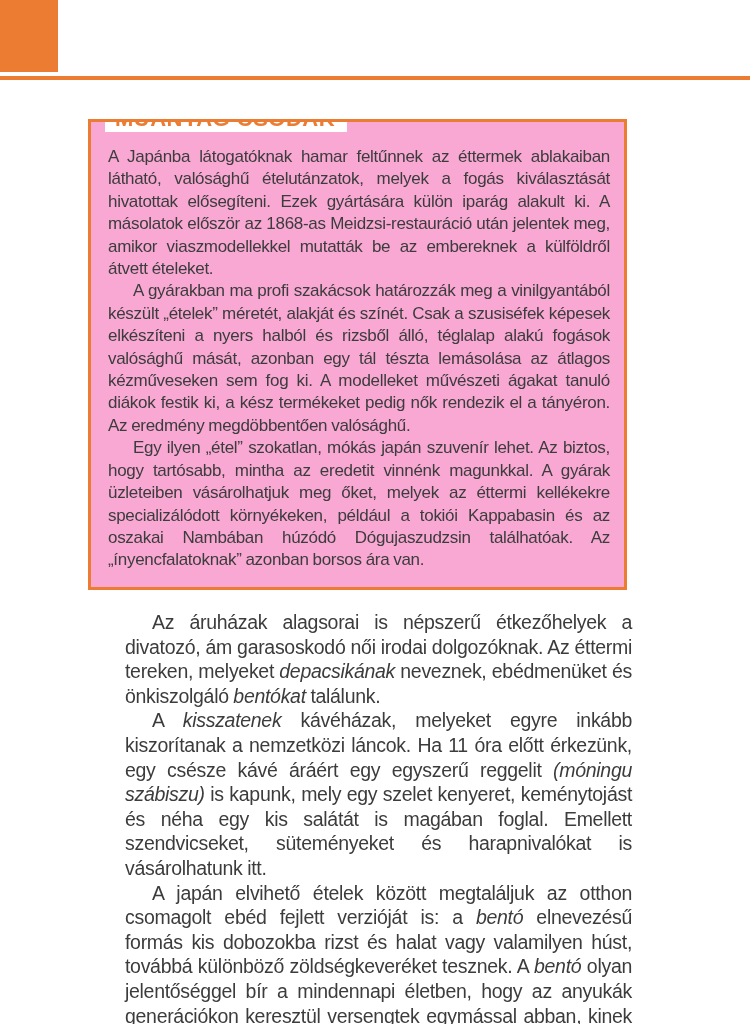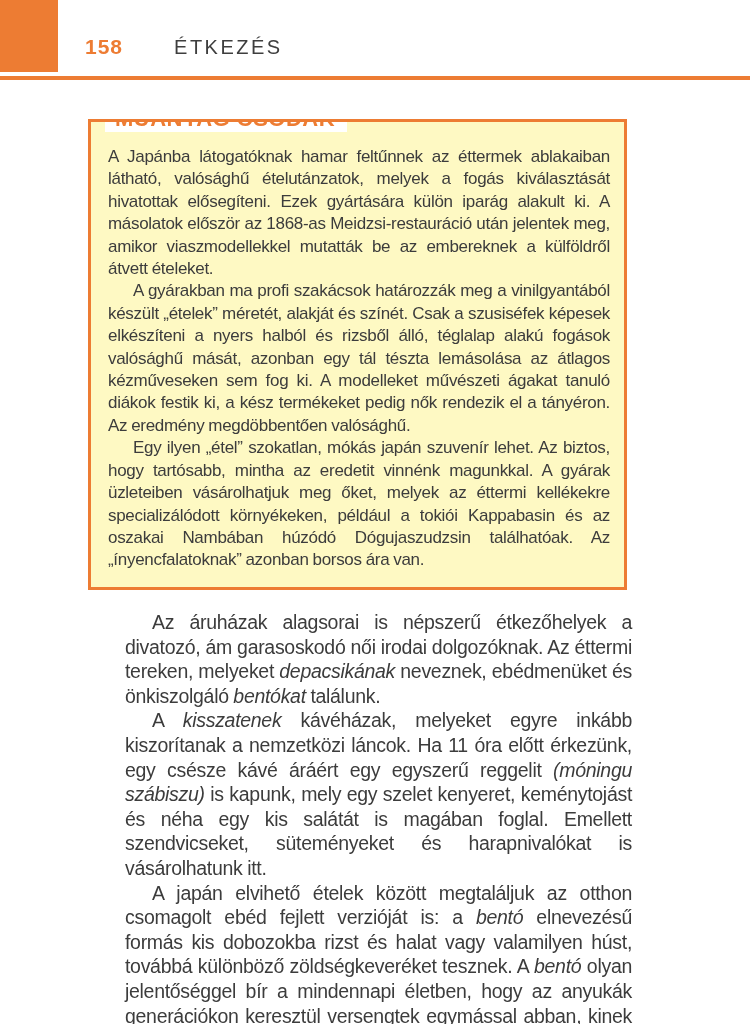--- a/index.html
+++ b/index.html
@@ -53,21 +53,21 @@
 
   
   .panel {
     position: absolute;
     left: 88px; top: 119px;
     width: 539px;
     height: 471px;
     border: 3px solid var(--accent);
     padding: 24px 14px 6px 17px;
     overflow: hidden;
-    background: #fef9c3;
+    background: #f9a8d4;
   }
   .panel-title {
     position: absolute;
     top: -16px; left: 14px;
     background: #ffffff;
     padding: 0 12px 0 10px;
     font-size: 22px;
     line-height: 26px;
     font-weight: 700;
     letter-spacing: 0.5px;
@@ -102,24 +102,20 @@
   }
   .it { font-style: italic; }
 </style>
 </head>
 <body>
 
 <div class="page">
 
   <div class="corner-tab"></div>
 
-  <header class="page-header">
-    <span class="page-number">158</span>
-    <span class="section-title">ÉTKEZÉS</span>
-  </header>
 
   <div class="header-rule"></div>
 
   <section class="panel">
     <h2 class="panel-title">MŰANYAG CSODÁK</h2>
     <p class="panel-p"><span>A Japánba látogatóknak hamar feltűnnek az éttermek ablakaiban látható, valósághű ételutánzatok, melyek a fogás kiválasztását hivatottak elősegíteni. Ezek gyártására külön iparág alakult ki. A másolatok először az 1868-as Meidzsi-restauráció után jelentek meg, amikor viaszmodellekkel mutatták be az embereknek a külföldről átvett ételeket.</span></p>
     <p class="panel-p"><span>A gyárakban ma profi szakácsok határozzák meg a vinilgyantából készült „ételek” méretét, alakját és színét. Csak a szusiséfek képesek elkészíteni a nyers halból és rizsből álló, téglalap alakú fogások valósághű mását, azonban egy tál tészta lemásolása az átlagos kézműveseken sem fog ki. A modelleket művészeti ágakat tanuló diákok festik ki, a kész termékeket pedig nők rendezik el a tányéron. Az eredmény megdöbbentően valósághű.</span></p>
     <p class="panel-p"><span>Egy ilyen „étel” szokatlan, mókás japán szuvenír lehet. Az biztos, hogy tartósabb, mintha az eredetit vinnénk magunkkal. A gyárak üzleteiben vásárolhatjuk meg őket, melyek az éttermi kellékekre specializálódott környékeken, például a tokiói Kappabasin és az oszakai Nambában húzódó Dógujaszudzsin találhatóak. Az „ínyencfalatoknak” azonban borsos ára van.</span></p>
   </section>
 

